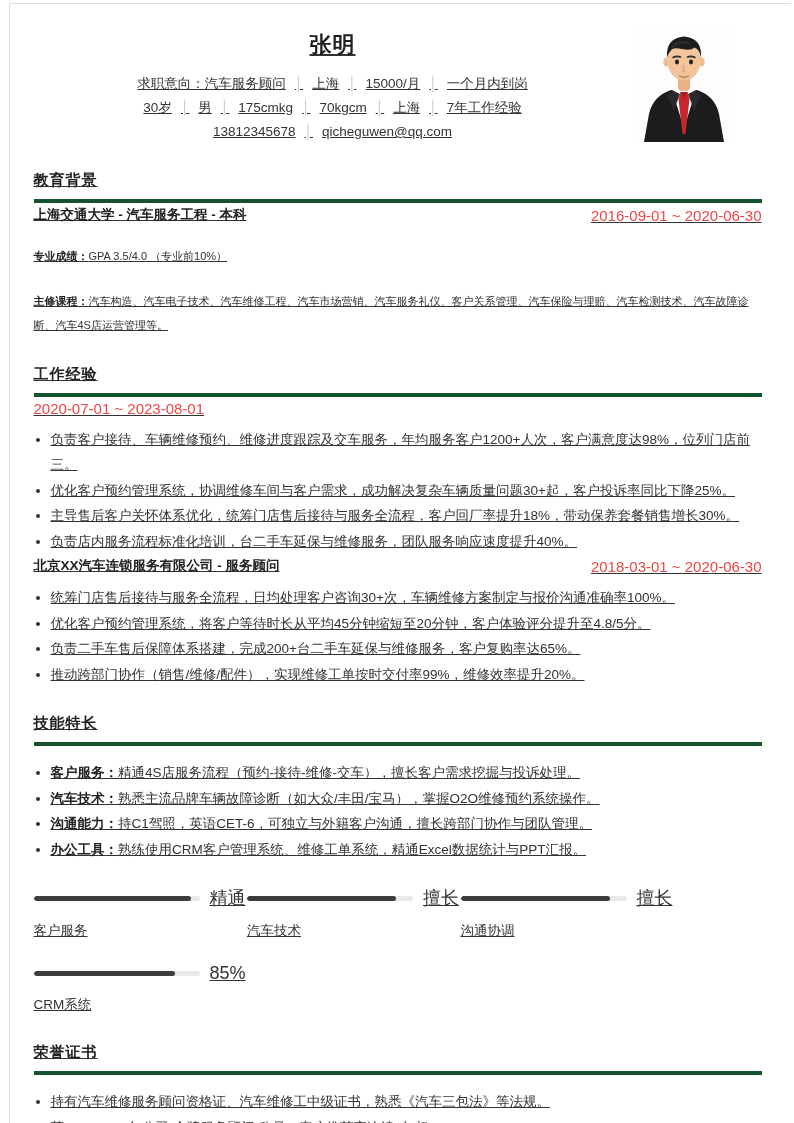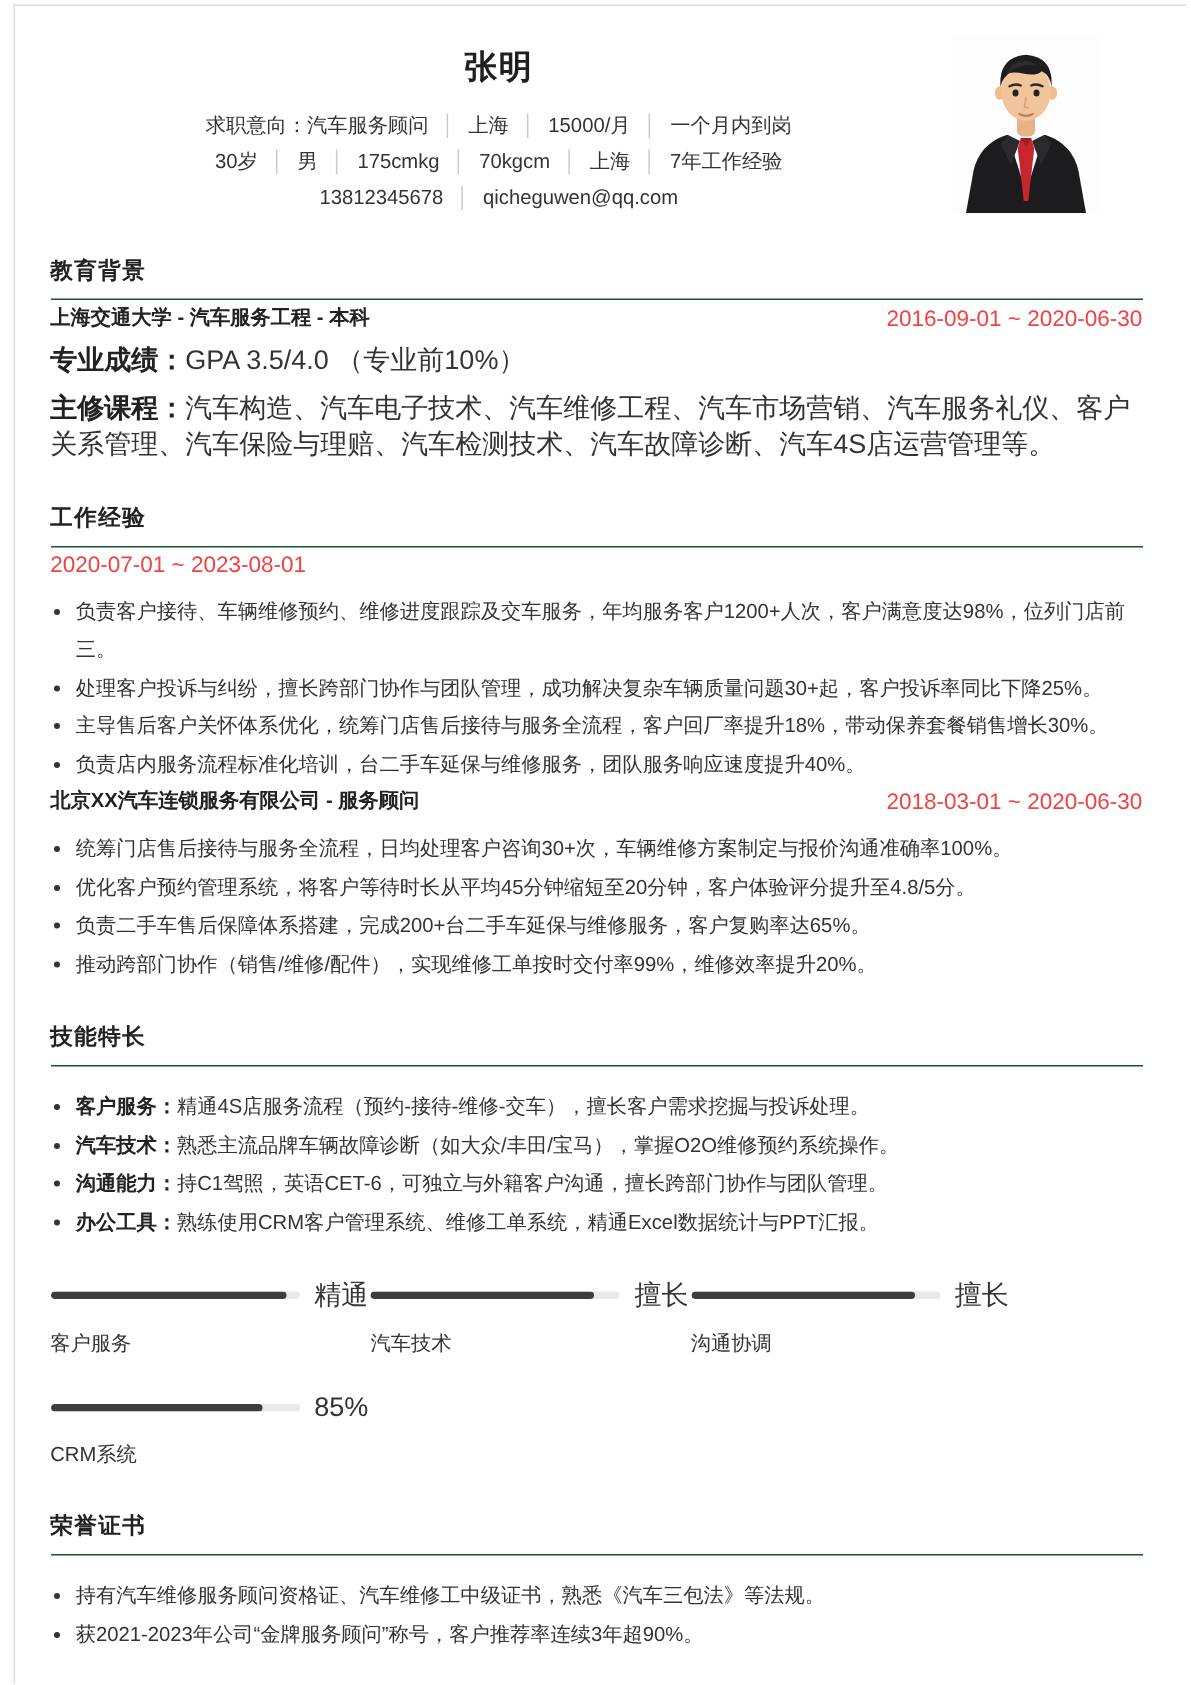--- a/index.html
+++ b/index.html
@@ -1,48 +1,48 @@
 <!DOCTYPE html>
 <html><head>
 <meta charset="utf-8">
 <style>
   * { margin:0; padding:0; box-sizing:border-box; }
   html,body { background:#ffffff; }
   body { font-family:"Liberation Sans","DejaVu Sans",sans-serif; color:#333; }
 
   .page {
     position:relative; width:787px; height:1123px; overflow:hidden;
-    background:#fff; margin:0 auto;
+    background:#fff; margin:0 auto;text-decoration:underline;
   }
   .page-edge-top { position:absolute; left:5px; top:3px; right:0; height:0; border-top:1px solid #dcdcdc; }
   .page-edge-left { position:absolute; left:5px; top:3px; bottom:0; width:0; border-left:1px solid #dcdcdc; }
 
   .content { position:relative; padding:24px 29px 0 30px; }
 
   
   .header { display:flex; align-items:flex-start; }
   .header-text { flex:1; text-align:center; padding-top:6px; }
   .name { font-size:22px; font-weight:bold; color:#1f1f1f; letter-spacing:1px; margin-bottom:12px; }
   .info-line { font-size:13.5px; color:#333; line-height:24px; }
   .sep { color:#c9c9c9; padding:0 9px; }
 
   .photo-box { width:100px; height:118px; margin-left:2px; margin-right:28px; overflow:hidden; background:#fdfdfd; }
 
   
   .section-title {
     font-size:15px; font-weight:bold; color:#222; letter-spacing:1px;
-    padding-bottom:9px; border-bottom:1px solid #14532d;
+    padding-bottom:9px; border-bottom:4px solid #14532d;
   }
   .section { margin-top:27px; }
 
   .entry-head { display:flex; justify-content:space-between; align-items:flex-end; margin-top:3px; }
   .entry-title { font-size:13.5px; font-weight:bold; color:#222; }
   .entry-date { font-size:15px; color:#ef4444; white-space:nowrap; }
 
-  .kv-row { font-size:18px; line-height:24.5px; margin-top:7px; }
+  .kv-row { font-size:11px; line-height:24.5px; margin-top:20px; }
   .kv-row b { color:#222; }
 
   ul.bullets { list-style:none; margin-top:10px; }
   ul.bullets li { position:relative; padding-left:17px; font-size:13.5px; line-height:25.5px; color:#333; }
   ul.bullets li .dot {
     position:absolute; left:2px; top:11px; width:4px; height:4px; border-radius:50%;
     background:#333;
   }
   ul.bullets li b { color:#222; }
 
@@ -133,21 +133,21 @@
     </div>
 
     <div class="section">
       <div class="section-title">工作经验</div>
 
       <div class="entry-head">
         <span class="entry-date">2020-07-01 ~ 2023-08-01</span>
       </div>
       <ul class="bullets">
         <li><span class="dot"></span><span>负责客户接待、车辆维修预约、维修进度跟踪及交车服务，年均服务客户1200+人次，客户满意度达98%，位列门店前三。</span></li>
-        <li><span class="dot"></span><span>处理客户投诉与纠纷，擅长跨部门协作与团队管理，成功解决复杂车辆质量问题30+起，客户投诉率同比下降25%。</span></li>
+        <li><span class="dot"></span><span>优化客户预约管理系统，协调维修车间与客户需求，成功解决复杂车辆质量问题30+起，客户投诉率同比下降25%。</span></li>
         <li><span class="dot"></span><span>主导售后客户关怀体系优化，统筹门店售后接待与服务全流程，客户回厂率提升18%，带动保养套餐销售增长30%。</span></li>
         <li><span class="dot"></span><span>负责店内服务流程标准化培训，台二手车延保与维修服务，团队服务响应速度提升40%。</span></li>
       </ul>
 
       <div class="entry-head">
         <span class="entry-title">北京XX汽车连锁服务有限公司 - 服务顾问</span>
         <span class="entry-date">2018-03-01 ~ 2020-06-30</span>
       </div>
       <ul class="bullets">
         <li><span class="dot"></span><span>统筹门店售后接待与服务全流程，日均处理客户咨询30+次，车辆维修方案制定与报价沟通准确率100%。</span></li>

